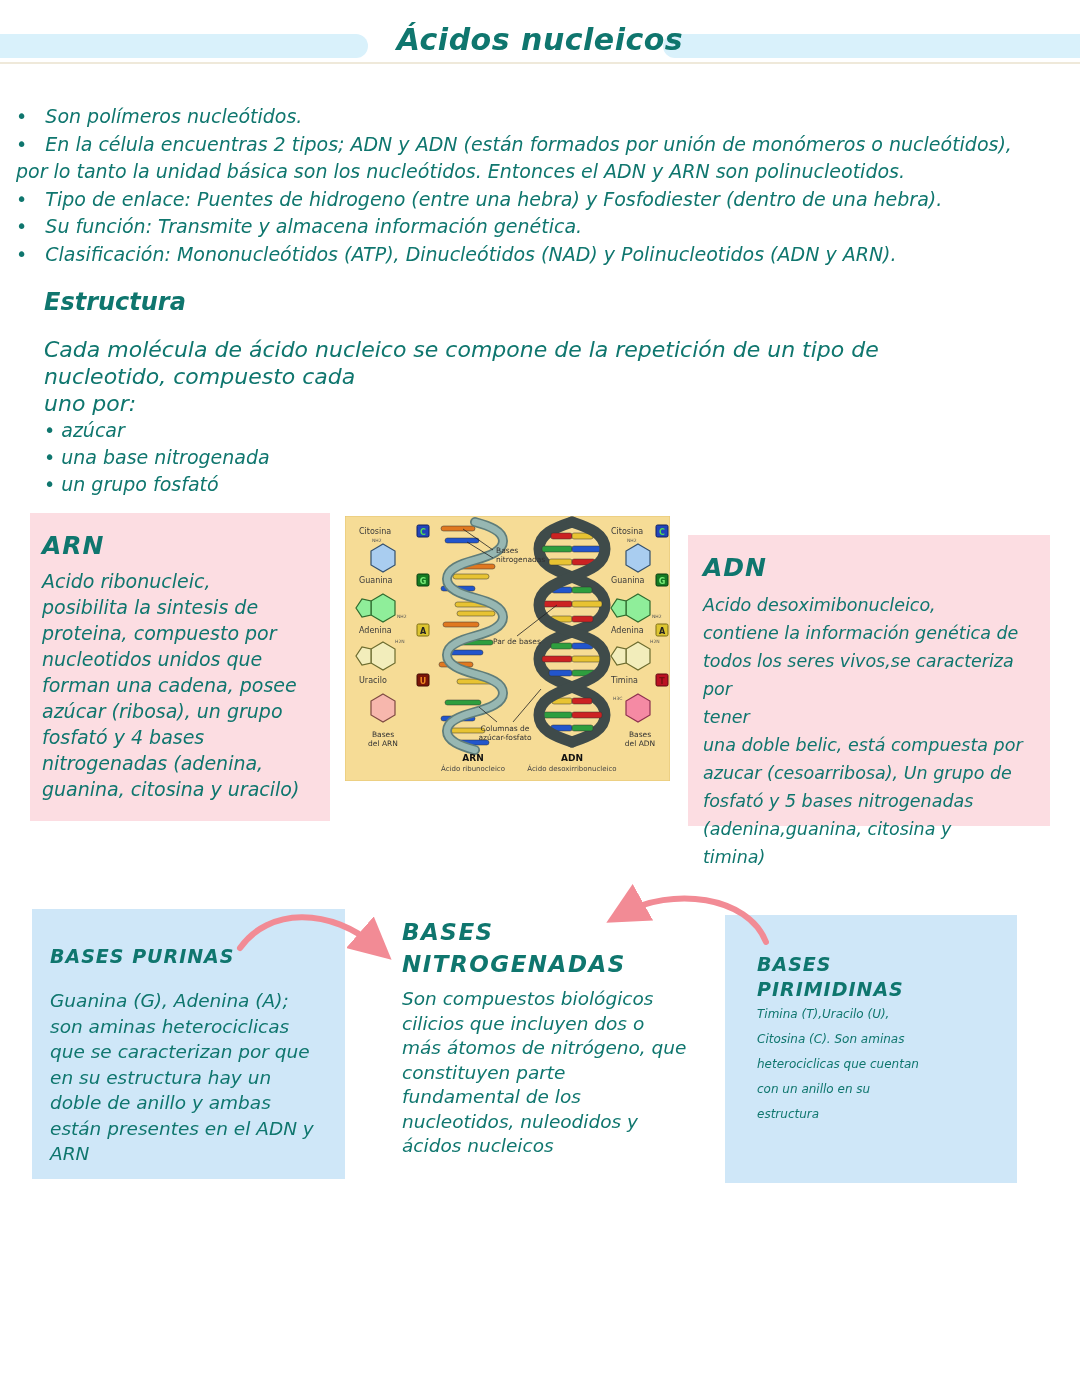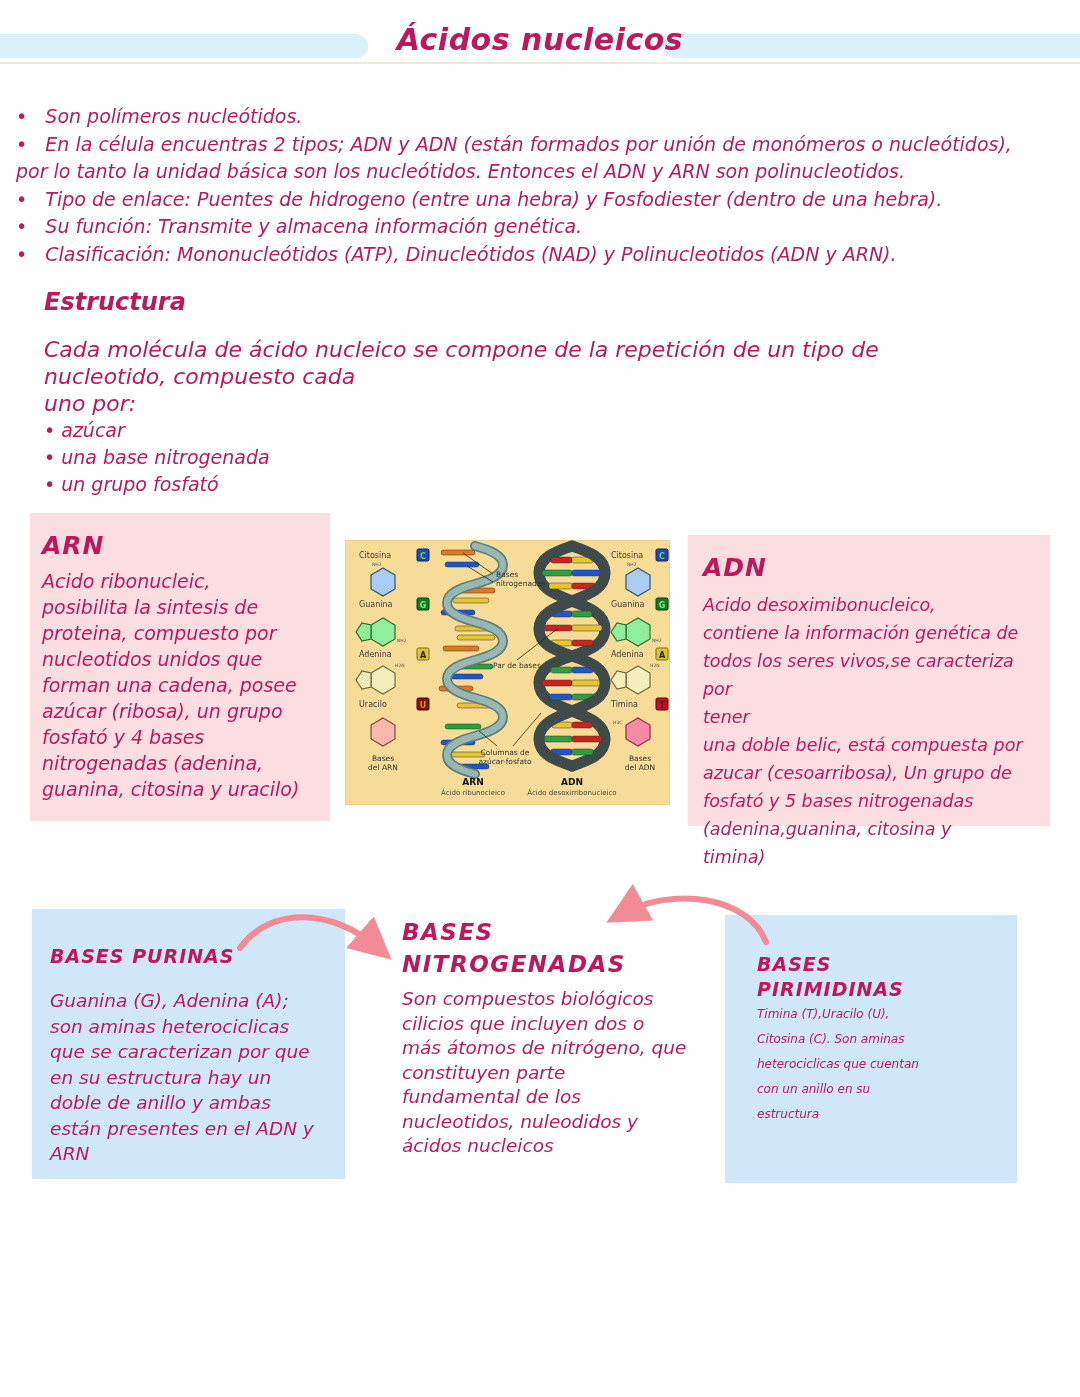--- a/index.html
+++ b/index.html
@@ -1,18 +1,18 @@
 <!DOCTYPE html>
 <html><head>
 <meta charset="utf-8">
 <style>
   html,body{margin:0;padding:0;background:#fff;}
   .page{
     position:relative;width:1080px;height:1397px;background:#ffffff;
-    font-family:"DejaVu Sans", sans-serif;color:#be185d;overflow:hidden;
+    font-family:"DejaVu Sans", sans-serif;color:#0f766e;overflow:hidden;
   }
   .hand{font-style:italic;}
   
   .titlebar{position:absolute;top:34px;height:24px;background:#d9f1fb;}
   .titlebar.left{left:0;width:368px;border-radius:0 12px 12px 0;}
   .titlebar.right{left:663px;right:0;border-radius:12px 0 0 12px;}
   .page-title{
     position:absolute;top:22px;left:0;width:100%;text-align:center;
     font-size:30px;font-weight:700;letter-spacing:.5px;
   }
@@ -40,21 +40,21 @@
   .purinas-card{left:32px;top:909px;width:313px;height:270px;padding:36px 29px 0 18px;}
   .box-title{font-size:19px;font-weight:700;letter-spacing:1px;white-space:pre-line;}
   .purinas-card .body{margin-top:21px;font-size:18.5px;line-height:25.5px;}
   .nitro{position:absolute;left:402px;top:916px;width:310px;}
   .nitro .big-title{font-size:23px;font-weight:700;letter-spacing:1.5px;line-height:32px;white-space:pre-line;}
   .nitro .body{margin-top:7px;font-size:18.5px;line-height:24.5px;white-space:pre-line;}
   .piri-card{left:725px;top:915px;width:292px;height:268px;padding:37px 8px 0 32px;}
   .piri-card .box-title{line-height:25px;}
   .piri-card .body{margin-top:0;font-size:12px;line-height:25px;}
   
-  .diagram{position:absolute;left:345px;top:540px;width:325px;height:265px;}
+  .diagram{position:absolute;left:345px;top:516px;width:325px;height:265px;}
   .diagram svg{display:block;}
   .dg-label{font-size:8px;fill:#3a3a3a;}
   .dg-small{font-size:7.5px;fill:#333;}
   .dg-tiny{font-size:4.5px;fill:#555;}
   .dg-cap{font-size:9px;font-weight:700;fill:#111;}
   .dg-sub{font-size:7px;fill:#444;}
   .chip-letter{font-size:8px;font-weight:700;text-anchor:middle;}
   
   .arrows{position:absolute;left:0;top:880px;width:1080px;height:140px;pointer-events:none;}
 </style>

